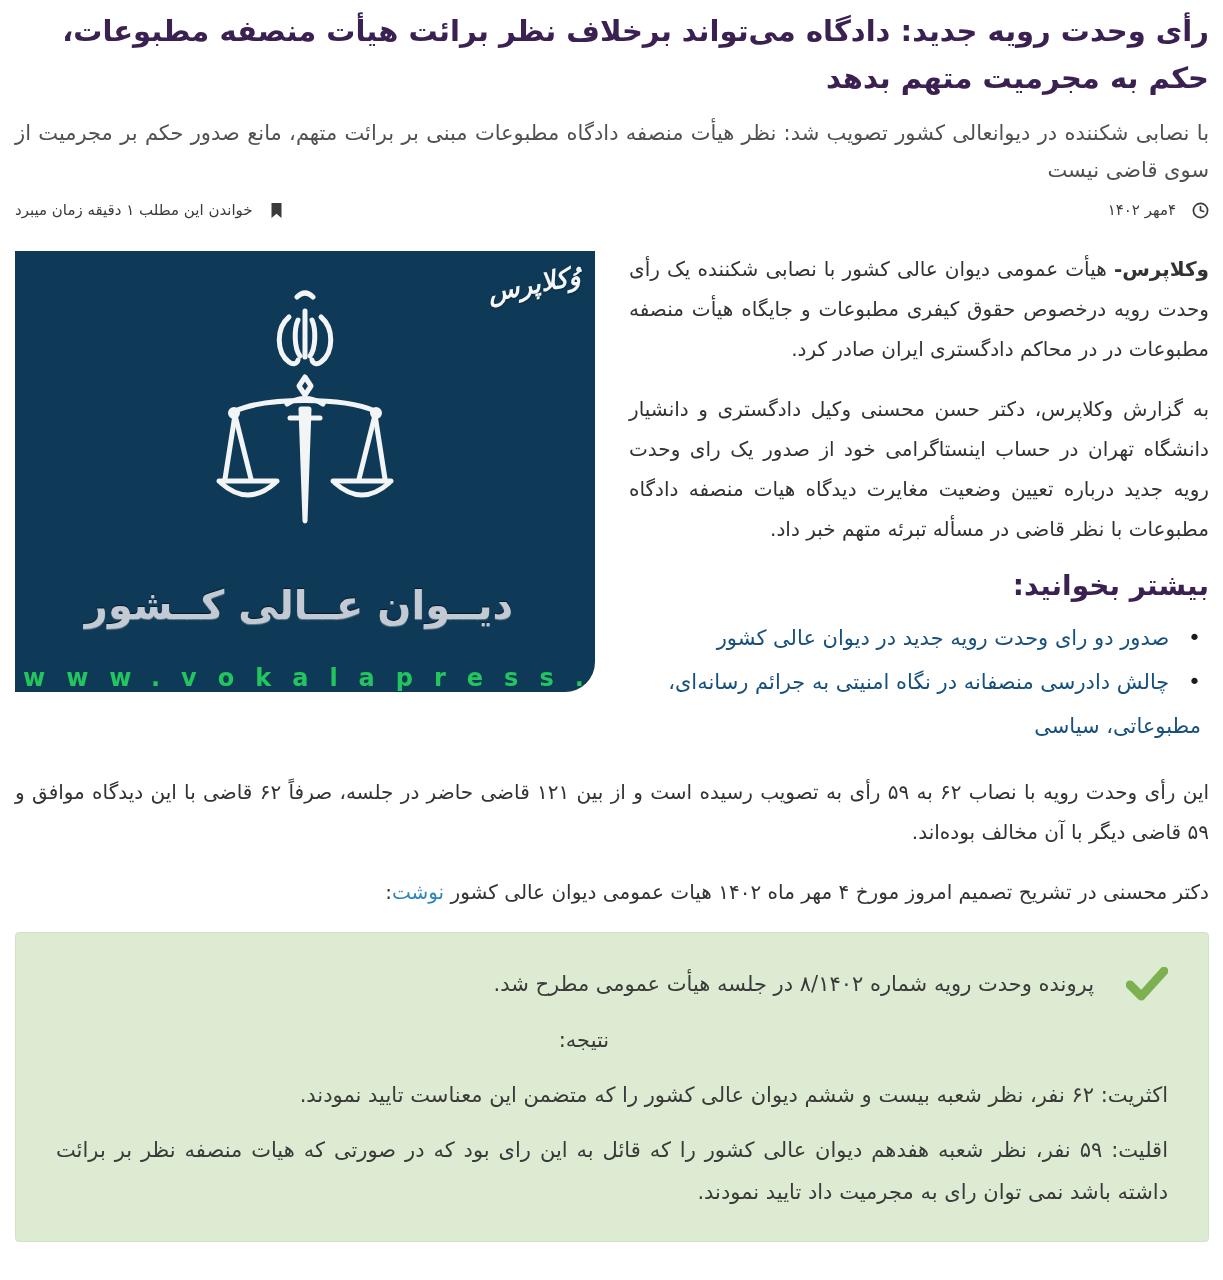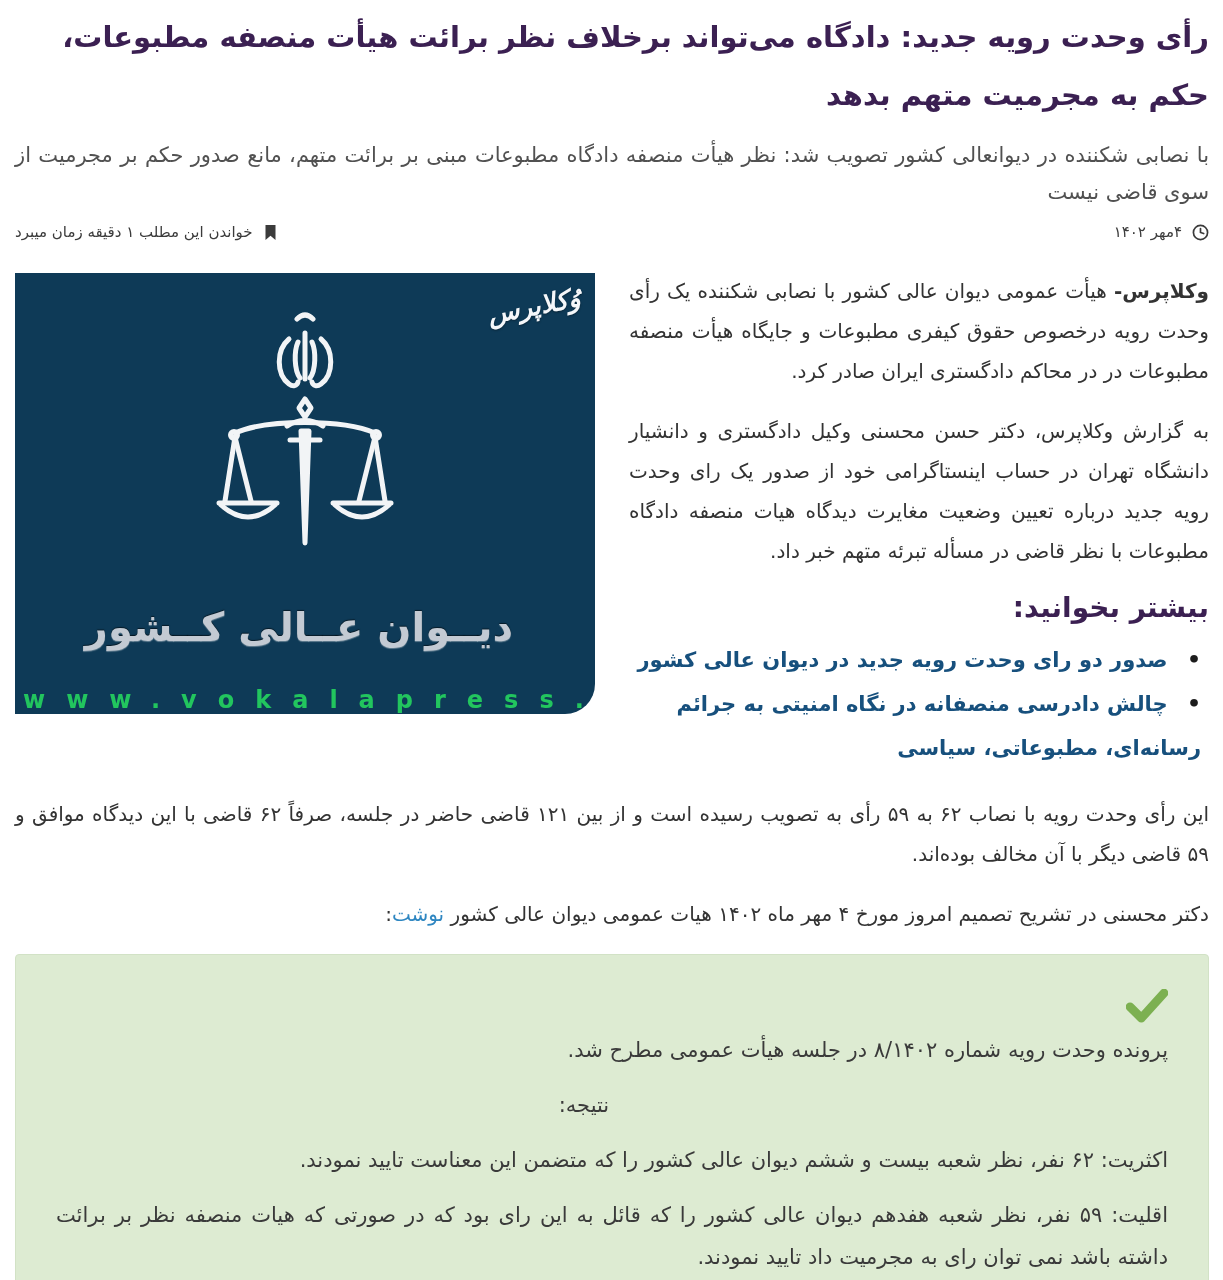--- a/index.html
+++ b/index.html
@@ -9,21 +9,21 @@
     font-family: "DejaVu Sans", "Liberation Sans", sans-serif;
     direction: rtl;
   }
   .page { padding: 8px 14px 0 15px; }
 
   
   .headline {
     color: #3b2052;
     font-size: 29px;
     font-weight: 700;
-    line-height: 58px;
+    line-height: 47px;
     text-align: right;
   }
 
   
   .lead {
     margin-top: 13px;
     color: #515151;
     font-size: 21px;
     line-height: 37px;
     text-align: justify;
@@ -31,21 +31,21 @@
 
   
   .meta-row {
     margin-top: 12px;
     display: flex;
     justify-content: space-between;
     align-items: center;
     color: #3b3b3b;
     font-size: 15px;
   }
-  .meta-item { display: flex; align-items: center; gap: 10px; }
+  .meta-item { display: flex; align-items: center; gap: 16px; }
   .meta-item svg { display: block; }
 
   
   .article-body { margin-top: 30px; font-size: 20px; color: #333333; }
   .article-body p.body-p {
     line-height: 40px;
     text-align: justify;
     margin-bottom: 20px;
   }
   .bold-lead { font-weight: 700; }
@@ -104,21 +104,21 @@
   .read-more-heading {
     color: #3b2052;
     font-size: 28px;
     font-weight: 700;
     margin: 6px 0 14px 0;
     text-align: right;
   }
   .read-more-list { list-style: none; padding-right: 8px; margin-bottom: 24px; }
   .read-more-list li {
     font-size: 21px;
-    font-weight: 700;
+    font-weight: 400;
     line-height: 44px;
     color: #17507d;
     text-align: right;
   }
   .read-more-list li::before {
     content: "•";
     color: #1c1c1c;
     margin-left: 12px;
     font-size: 22px;
   }
@@ -130,21 +130,21 @@
   .quote-box {
     clear: both;
     margin-top: 20px;
     background: #ddebd2;
     border: 1px solid #d2e2c6;
     border-radius: 4px;
     padding: 30px 40px 28px 40px;
     color: #3a3a3a;
     font-size: 21px;
   }
-  .check-row { display: flex; align-items: flex-start; gap: 1px; flex-direction: column; }
+  .check-row { display: flex; align-items: flex-start; gap: 32px; }
   .check-row .check-icon { flex: 0 0 auto; margin-top: 4px; }
   .check-row .check-text { flex: 1; line-height: 42px; text-align: right; }
   .quote-box p.q { line-height: 42px; text-align: justify; margin-top: 13px; }
   .quote-box p.q-indent { padding-right: 56px; text-align: center; }
 </style>
 </head>
 <body>
 
 <div class="page">
 

